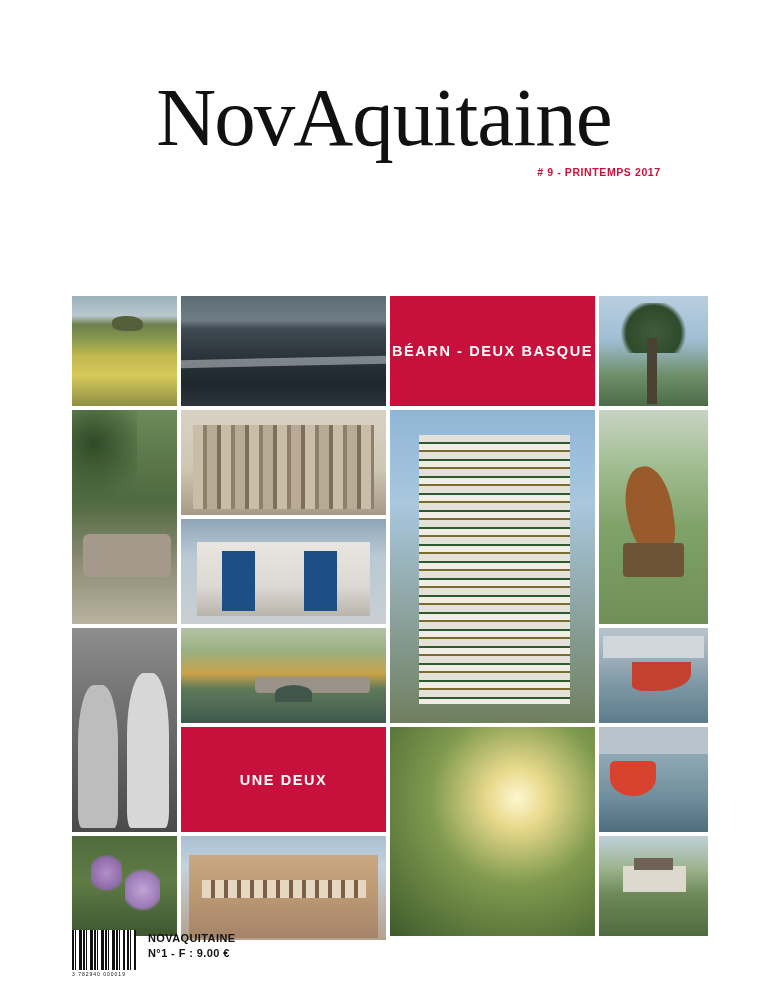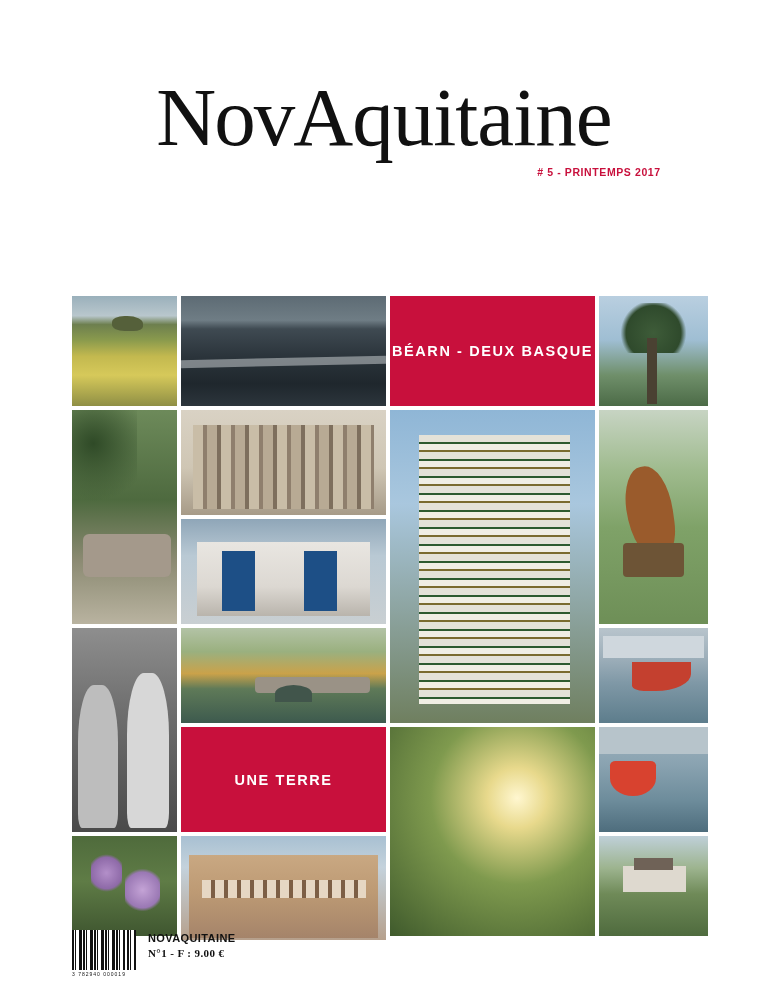--- a/index.html
+++ b/index.html
@@ -328,36 +328,36 @@
     padding-top: 2px;
   }
   .footer-title {
     font-family: "Liberation Sans", sans-serif;
     font-weight: bold;
     font-size: 11px;
     color: #111111;
     letter-spacing: 0.4px;
   }
   .footer-price {
-    font-family: Liberation Serif, serif;
+    font-family: Liberation Sans, sans-serif;
     font-weight: bold;
     font-size: 11px;
     color: #111111;
     letter-spacing: 0.4px;
     margin-top: 3px;
   }
 </style>
 </head>
 <body>
 
 <div class="cover">
 
   <div class="masthead">
     <div class="logo"><span class="nov">Nov</span><span class="aq">Aquitaine</span></div>
-    <div class="issue"># 5 - PRINTEMPS 2017</div>
+    <div class="issue"># 9 - PRINTEMPS 2017</div>
   </div>
 
   <div class="mosaic">
 
     <div class="cell p-vineyard">
         <div class="blob"></div>
       </div>
     <div class="cell p-sea">
         <div class="streak"></div>
       </div>
@@ -397,21 +397,21 @@
     <div class="cell p-bridge">
         <div class="band"></div>
         <div class="blob"></div>
       </div>
 
     <div class="cell p-port">
         <div class="band"></div>
         <div class="blob"></div>
       </div>
     <div class="cell label-cell">
-        <span>UNE TERRE</span>
+        <span>UNE DEUX</span>
       </div>
     <div class="cell p-sun" style="grid-row: span 2;"></div>
 
     <div class="cell p-boat">
         <div class="band"></div>
         <div class="blob"></div>
       </div>
     <div class="cell p-hydrangea">
         <div class="blob"></div>
         <div class="blob2"></div>

